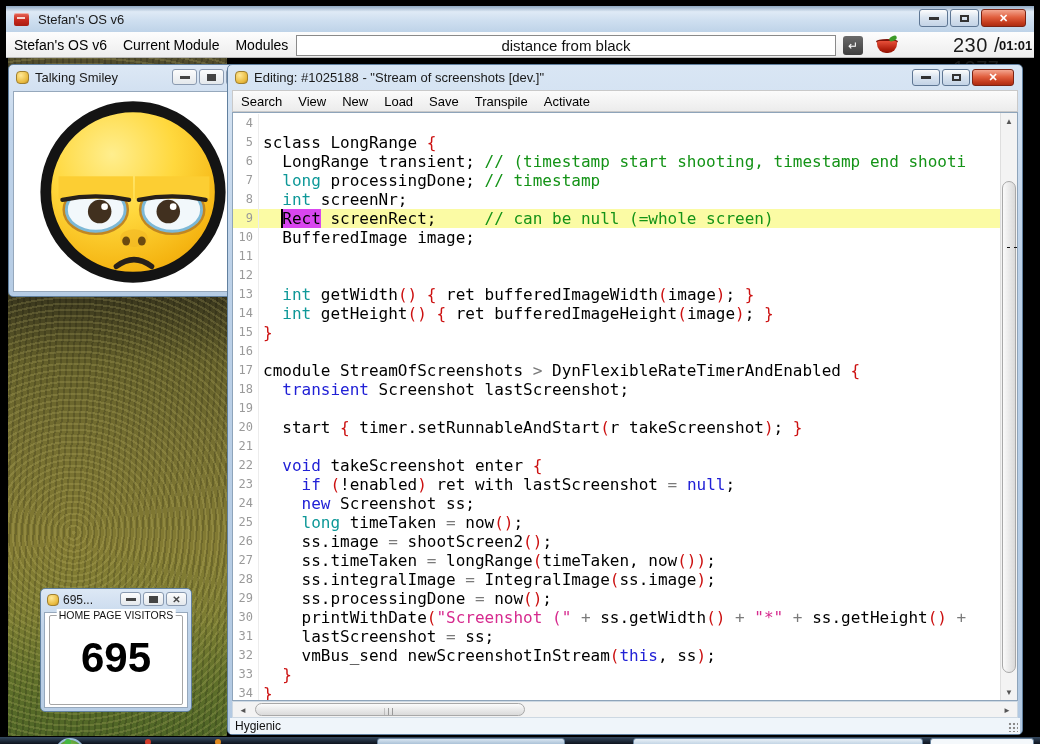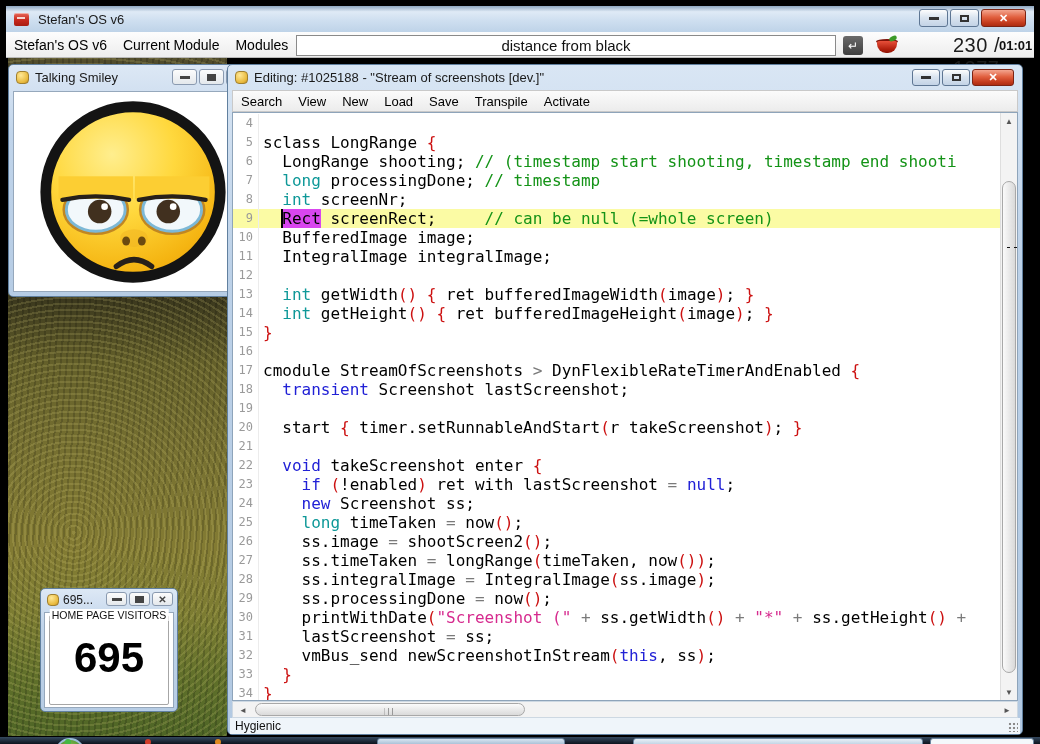--- a/index.html
+++ b/index.html
@@ -61,21 +61,21 @@
   .win .wicon{width:13px;height:13px;margin:0 6px 0 7px;border-radius:4px;
     background:radial-gradient(circle at 35% 30%,#ffe896,#e8b93c 70%,#b8892a);border:1px solid #a08030;}
   .win .wtitle{font-size:13px;color:#1a1a1a;white-space:nowrap;overflow:hidden;}
 
   
   .smiley-win{left:8px;top:64px;width:250px;height:233px;}
   .smiley-content{position:absolute;left:4px;right:4px;top:26px;bottom:4px;background:#fff;
     border:1px solid #96a8bc;display:flex;justify-content:center;}
 
   
-  .visitors-win{left:40px;top:588px;width:138px;height:124px;}
+  .visitors-win{left:40px;top:588px;width:152px;height:124px;}
   .visitors-win .titlebar{height:22px;}
   .visitors-win .wicon{width:12px;height:12px;margin:0 4px 0 6px;}
   .visitors-win .wtitle{font-size:12px;}
   .visitors-content{position:absolute;left:3px;right:3px;top:23px;bottom:3px;background:#fff;
     border:1px solid #96a8bc;padding:2px 4px;}
   .groupbox{border:1px solid #a6a6a6;border-radius:2px;height:100%;position:relative;padding-top:10px;}
   .groupbox .legend{position:absolute;top:-7px;left:50%;transform:translateX(-50%);
     background:#fff;padding:0 2px;font-size:10.5px;color:#111;white-space:nowrap;}
   .visitors-num{text-align:center;font-size:42px;font-weight:bold;color:#000;margin-top:8px;
     font-family:"Liberation Sans",sans-serif;}
@@ -268,26 +268,26 @@
         <span class="mi">Load</span>
         <span class="mi">Save</span>
         <span class="mi">Transpile</span>
         <span class="mi">Activate</span>
       </div>
 
     <div class="code-wrap">
       <div class="code-rows">
           <div class="crow"><span class="ln">4</span><span class="ct"></span></div>
           <div class="crow"><span class="ln">5</span><span class="ct"><span class="tk-p" style="color: rgb(0, 0, 0);">sclass LongRange </span><span class="tk-r" style="color: rgb(204, 17, 17);">{</span></span></div>
-          <div class="crow"><span class="ln">6</span><span class="ct"><span class="tk-p" style="color: rgb(0, 0, 0);">  LongRange shooting; </span><span class="tk-c" style="color: rgb(20, 147, 23);">// (timestamp start shooting, timestamp end shooti</span></span></div>
+          <div class="crow"><span class="ln">6</span><span class="ct"><span class="tk-p" style="color: rgb(0, 0, 0);">  LongRange transient; </span><span class="tk-c" style="color: rgb(20, 147, 23);">// (timestamp start shooting, timestamp end shooti</span></span></div>
           <div class="crow"><span class="ln">7</span><span class="ct"><span class="tk-p" style="color: rgb(0, 0, 0);">  </span><span class="tk-t" style="color: rgb(14, 152, 152);">long</span><span class="tk-p" style="color: rgb(0, 0, 0);"> processingDone; </span><span class="tk-c" style="color: rgb(20, 147, 23);">// timestamp</span></span></div>
           <div class="crow"><span class="ln">8</span><span class="ct"><span class="tk-p" style="color: rgb(0, 0, 0);">  </span><span class="tk-t" style="color: rgb(14, 152, 152);">int</span><span class="tk-p" style="color: rgb(0, 0, 0);"> screenNr;</span></span></div>
           <div class="crow hl"><span class="ln">9</span><span class="ct"><span class="tk-p" style="color: rgb(0, 0, 0);">  </span><span class="tk-sel">Rect</span><span class="tk-p" style="color: rgb(0, 0, 0);"> screenRect;     </span><span class="tk-c" style="color: rgb(20, 147, 23);">// can be null (=whole screen)</span></span></div>
           <div class="crow"><span class="ln">10</span><span class="ct"><span class="tk-p" style="color: rgb(0, 0, 0);">  BufferedImage image;</span></span></div>
-          <div class="crow"><span class="ln">11</span><span class="ct"><span class="tk-p" style="color: rgb(0, 0, 0);">  IntegralImage integralImage;</span></span></div>
+          <div class="crow"><span class="ln">11</span></div>
           <div class="crow"><span class="ln">12</span><span class="ct"></span></div>
           <div class="crow"><span class="ln">13</span><span class="ct"><span class="tk-p" style="color: rgb(0, 0, 0);">  </span><span class="tk-t" style="color: rgb(14, 152, 152);">int</span><span class="tk-p" style="color: rgb(0, 0, 0);"> getWidth</span><span class="tk-r" style="color: rgb(204, 17, 17);">()</span><span class="tk-p" style="color: rgb(0, 0, 0);"> </span><span class="tk-r" style="color: rgb(204, 17, 17);">{</span><span class="tk-p" style="color: rgb(0, 0, 0);"> ret bufferedImageWidth</span><span class="tk-r" style="color: rgb(204, 17, 17);">(</span><span class="tk-p" style="color: rgb(0, 0, 0);">image</span><span class="tk-r" style="color: rgb(204, 17, 17);">)</span><span class="tk-p" style="color: rgb(0, 0, 0);">; </span><span class="tk-r" style="color: rgb(204, 17, 17);">}</span></span></div>
           <div class="crow"><span class="ln">14</span><span class="ct"><span class="tk-p" style="color: rgb(0, 0, 0);">  </span><span class="tk-t" style="color: rgb(14, 152, 152);">int</span><span class="tk-p" style="color: rgb(0, 0, 0);"> getHeight</span><span class="tk-r" style="color: rgb(204, 17, 17);">()</span><span class="tk-p" style="color: rgb(0, 0, 0);"> </span><span class="tk-r" style="color: rgb(204, 17, 17);">{</span><span class="tk-p" style="color: rgb(0, 0, 0);"> ret bufferedImageHeight</span><span class="tk-r" style="color: rgb(204, 17, 17);">(</span><span class="tk-p" style="color: rgb(0, 0, 0);">image</span><span class="tk-r" style="color: rgb(204, 17, 17);">)</span><span class="tk-p" style="color: rgb(0, 0, 0);">; </span><span class="tk-r" style="color: rgb(204, 17, 17);">}</span></span></div>
           <div class="crow"><span class="ln">15</span><span class="ct"><span class="tk-r" style="color: rgb(204, 17, 17);">}</span></span></div>
           <div class="crow"><span class="ln">16</span><span class="ct"></span></div>
           <div class="crow"><span class="ln">17</span><span class="ct"><span class="tk-p" style="color: rgb(0, 0, 0);">cmodule StreamOfScreenshots </span><span class="tk-o" style="color: rgb(122, 122, 122);">&gt;</span><span class="tk-p" style="color: rgb(0, 0, 0);"> DynFlexibleRateTimerAndEnabled </span><span class="tk-r" style="color: rgb(204, 17, 17);">{</span></span></div>
           <div class="crow"><span class="ln">18</span><span class="ct"><span class="tk-p" style="color: rgb(0, 0, 0);">  </span><span class="tk-k" style="color: rgb(33, 33, 214);">transient</span><span class="tk-p" style="color: rgb(0, 0, 0);"> Screenshot lastScreenshot;</span></span></div>
           <div class="crow"><span class="ln">19</span><span class="ct"></span></div>
           <div class="crow"><span class="ln">20</span><span class="ct"><span class="tk-p" style="color: rgb(0, 0, 0);">  start </span><span class="tk-r" style="color: rgb(204, 17, 17);">{</span><span class="tk-p" style="color: rgb(0, 0, 0);"> timer.setRunnableAndStart</span><span class="tk-r" style="color: rgb(204, 17, 17);">(</span><span class="tk-p" style="color: rgb(0, 0, 0);">r takeScreenshot</span><span class="tk-r" style="color: rgb(204, 17, 17);">)</span><span class="tk-p" style="color: rgb(0, 0, 0);">; </span><span class="tk-r" style="color: rgb(204, 17, 17);">}</span></span></div>
           <div class="crow"><span class="ln">21</span><span class="ct"></span></div>

